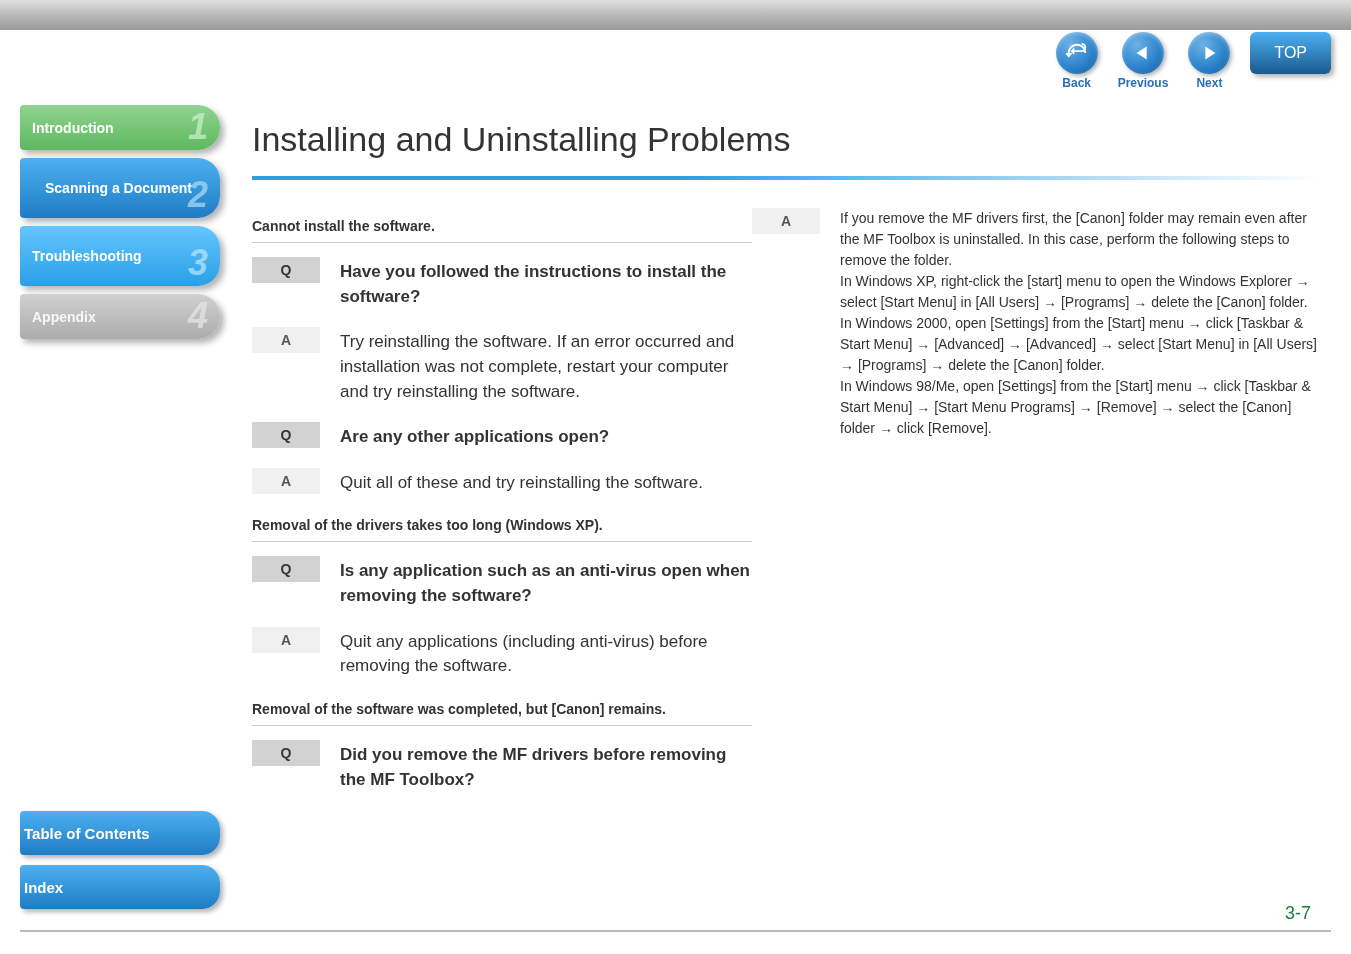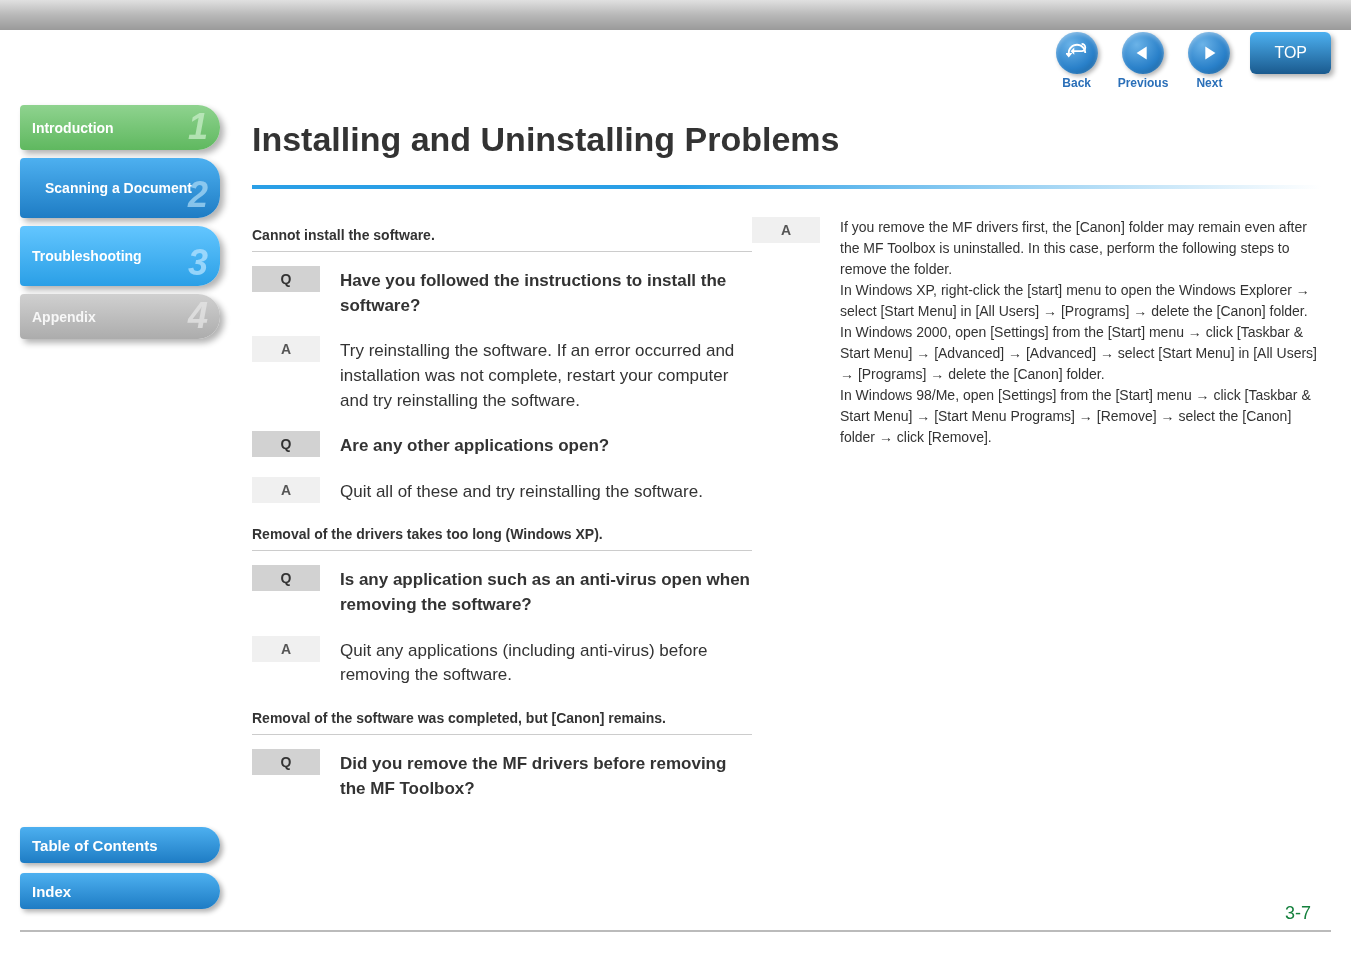--- a/index.html
+++ b/index.html
@@ -111,47 +111,47 @@
     .side-tab.short { height: 45px; }
 
     .bottom-links {
       position: absolute;
       left: 20px;
       bottom: 35px;
       width: 200px;
     }
 
     .bottom-link {
-      height: 36px;
+      height: 44px;
       margin-bottom: 10px;
       border-radius: 4px 18px 18px 4px;
-      padding: 8px 12px;
+      padding: 8px 4px;
       color: #fff;
       font-size: 15px;
       font-weight: bold;
       background: linear-gradient(to bottom, #4db0f0 0%, #1e7cc4 100%);
       box-shadow: 3px 3px 5px rgba(0,0,0,0.3);
       cursor: pointer;
       display: flex;
       align-items: center;
     }
 
     .content {
       position: absolute;
       left: 252px;
       top: 120px;
       right: 30px;
     }
 
     .page-title {
       font-size: 34px;
-      font-weight: 700;
+      font-weight: 400;
       color: #333;
       font-family: Arial, sans-serif;
-      margin-bottom: 26px;
+      margin-bottom: 17px;
     }
 
     .title-rule {
       height: 4px;
       background: linear-gradient(to right, #2a9fe6 0%, #2a9fe6 40%, #fff 100%);
       margin-bottom: 28px;
     }
 
     .columns {
       display: flex;

